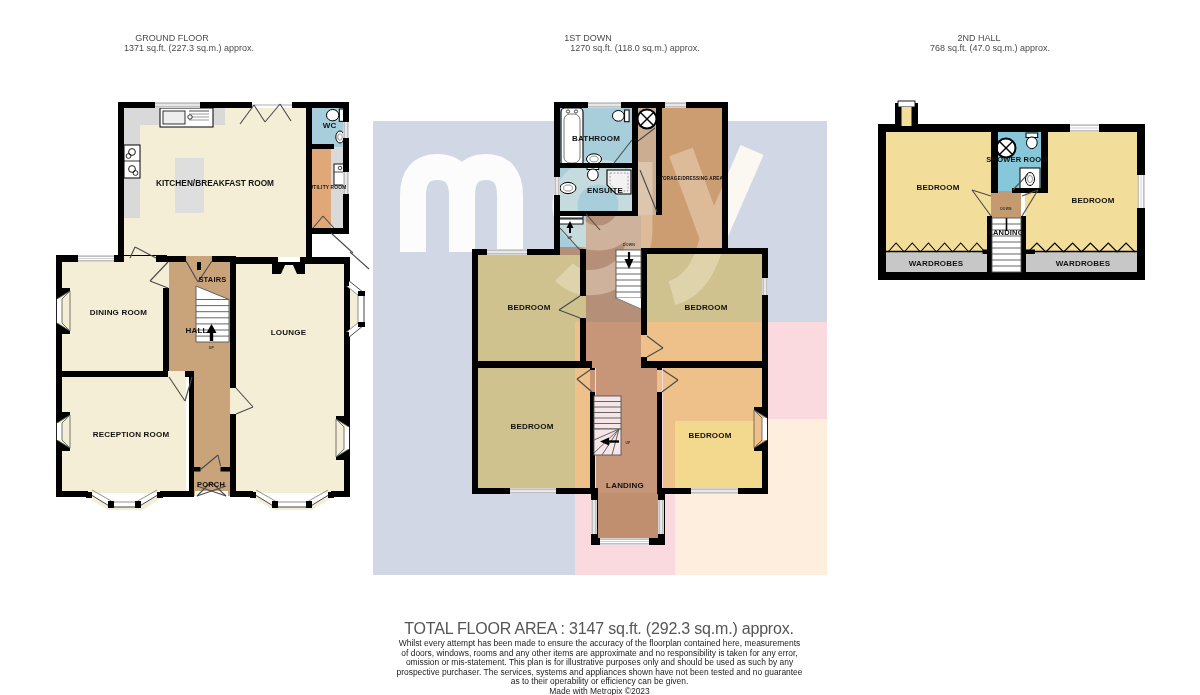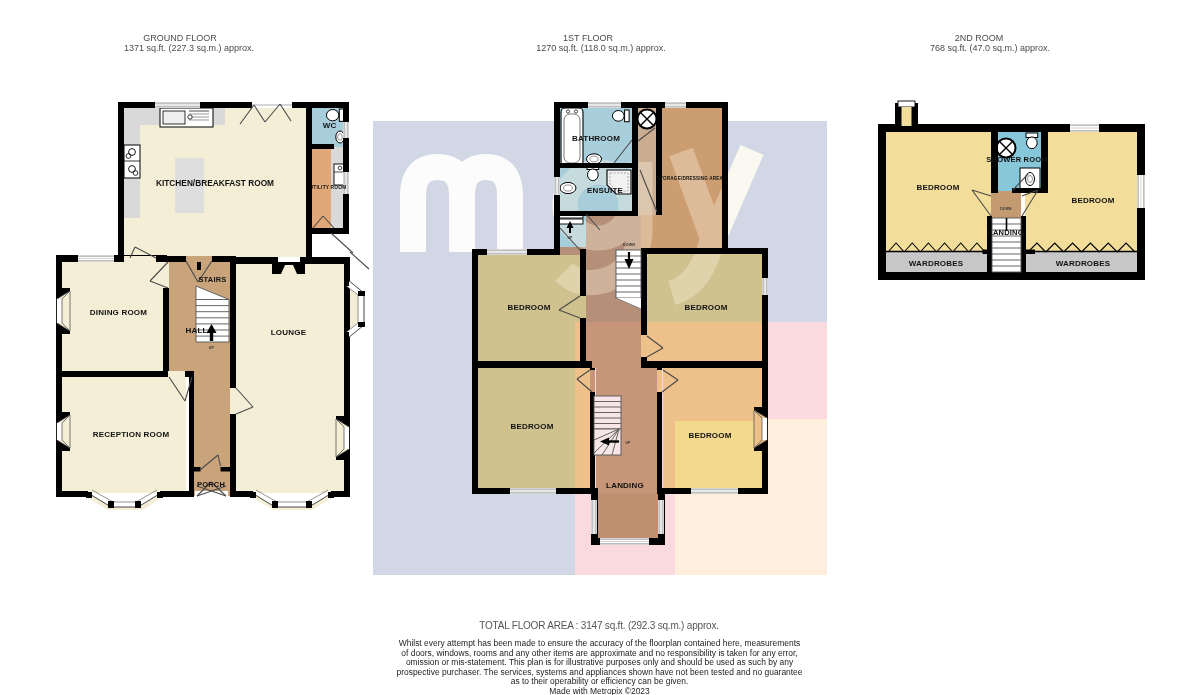--- a/index.html
+++ b/index.html
@@ -1,17 +1,17 @@
 <!DOCTYPE html>
 <html><head><meta charset="utf-8"><style>html,body{margin:0;padding:0;background:#fff;width:1200px;height:695px;overflow:hidden}*{font-family:"Liberation Sans",sans-serif}.hl{position:absolute;color:#4b4b4b;font-size:9px;white-space:nowrap;transform:translateX(-50%)}</style></head><body>
-<div class="hl" style="left:180px;top:33px">GROUND FLOOR</div>
+<div class="hl" style="left:172px;top:33px">GROUND FLOOR</div>
 <div class="hl" style="left:189px;top:42.5px">1371 sq.ft. (227.3 sq.m.) approx.</div>
-<div class="hl" style="left:588px;top:33px">1ST FLOOR</div>
-<div class="hl" style="left:601px;top:42.5px">1270 sq.ft. (118.0 sq.m.) approx.</div>
-<div class="hl" style="left:979px;top:33px">2ND ROOM</div>
+<div class="hl" style="left:588px;top:33px">1ST DOWN</div>
+<div class="hl" style="left:635px;top:42.5px">1270 sq.ft. (118.0 sq.m.) approx.</div>
+<div class="hl" style="left:979px;top:33px">2ND HALL</div>
 <div class="hl" style="left:990px;top:42.5px">768 sq.ft. (47.0 sq.m.) approx.</div>
 <svg width="1200" height="695" viewBox="0 0 1200 695" style="position:absolute;left:0;top:0" font-family="Liberation Sans,sans-serif">
 
 <rect x="373" y="121" width="454" height="454" fill="#d2d7e5"></rect>
 
 <rect x="575" y="322" width="252" height="253" fill="#fadadf"></rect>
 
 <rect x="675" y="419" width="152" height="156" fill="#fdeedd"></rect>
 
 <g stroke="#ffffff" opacity="0.93">
@@ -630,13 +630,13 @@
 <text x="1006" y="210" font-size="3.4" fill="#333" font-weight="bold" text-anchor="middle" letter-spacing="0.2">DOWN</text>
 
 <text x="938" y="190" font-size="8" fill="#111" font-weight="bold" text-anchor="middle" letter-spacing="0.2">BEDROOM</text>
 <text x="1093" y="203" font-size="8" fill="#111" font-weight="bold" text-anchor="middle" letter-spacing="0.2">BEDROOM</text>
 <text x="1017" y="162" font-size="7.5" fill="#111" font-weight="bold" text-anchor="middle" letter-spacing="0.2">SHOWER ROOM</text>
 <text x="1006" y="235" font-size="7.5" fill="#111" font-weight="bold" text-anchor="middle" letter-spacing="0.2">LANDING</text>
 <text x="936" y="266" font-size="8" fill="#111" font-weight="bold" text-anchor="middle" letter-spacing="0.2">WARDROBES</text>
 <text x="1083" y="266" font-size="8" fill="#111" font-weight="bold" text-anchor="middle" letter-spacing="0.2">WARDROBES</text>
 </g>
 </svg>
-<div style="position:absolute;left:599px;top:620px;transform:translateX(-50%);font-size:10px;color:#555;white-space:nowrap;letter-spacing:-0.2px">TOTAL FLOOR AREA : 3147 sq.ft. (292.3 sq.m.) approx.</div>
+<div style="position:absolute;left:599px;top:620px;transform:translateX(-50%);font-size:16px;color:#555;white-space:nowrap;letter-spacing:-0.2px">TOTAL FLOOR AREA : 3147 sq.ft. (292.3 sq.m.) approx.</div>
 <div style="position:absolute;left:0;top:639px;width:1199px;text-align:center;font-size:8.45px;line-height:9.6px;color:#1d1d1d">Whilst every attempt has been made to ensure the accuracy of the floorplan contained here, measurements<br>of doors, windows, rooms and any other items are approximate and no responsibility is taken for any error,<br>omission or mis-statement. This plan is for illustrative purposes only and should be used as such by any<br>prospective purchaser. The services, systems and appliances shown have not been tested and no guarantee<br>as to their operability or efficiency can be given.<br>Made with Metropix ©2023</div>
 </body></html>

